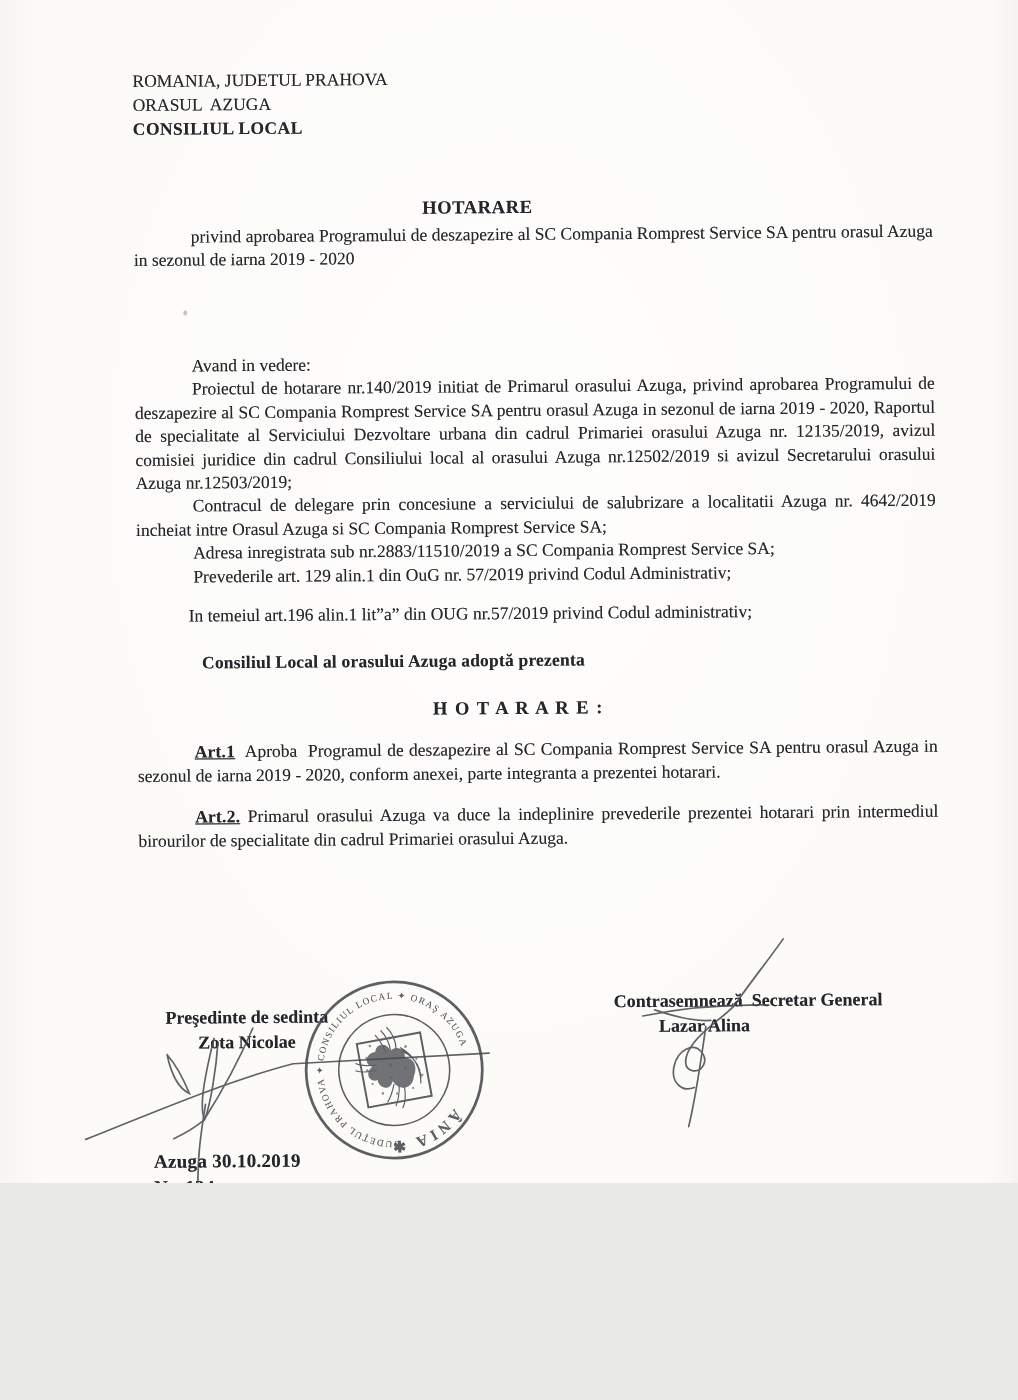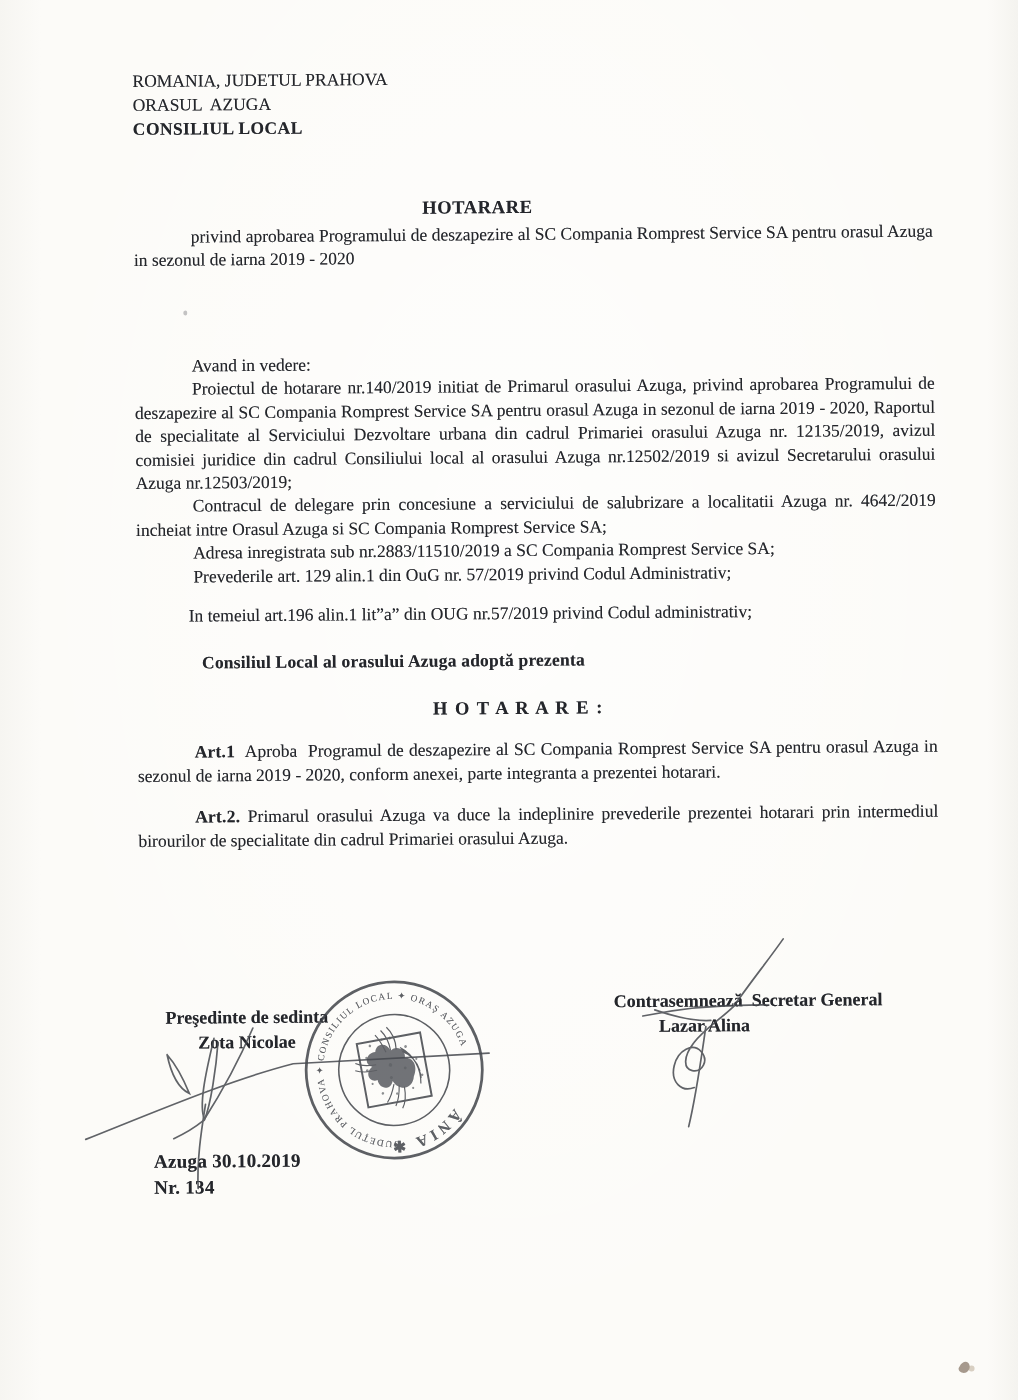--- a/index.html
+++ b/index.html
@@ -1,18 +1,18 @@
 <!DOCTYPE html>
 <html><head>
 <meta charset="utf-8">
 <style>
   html,body{margin:0;padding:0;background:#e8e8e6;}
   .page{
     position:relative;
-    width:1018px;height:1400px;
+    width:1018px;height:1183px;
     margin:0 auto;
     background:
       radial-gradient(ellipse at 50% 40%, rgba(255,255,255,.6), rgba(0,0,0,0) 70%),
       linear-gradient(90deg, #f6f5f1 0%, #fcfbf8 4%, #fcfbf8 97%, #f4f3ef 100%),
       #fbfaf7;
     overflow:hidden;
     font-family:"Liberation Serif","DejaVu Serif",serif;
     color:#24262b;
   }
   .doc{
@@ -30,21 +30,21 @@
   .subtitle{text-indent:57px;text-align:left;margin-top:3px;}
 
   .body-flow{position:absolute;left:133px;top:352px;width:800px;font-size:17.5px;line-height:23.4px;}
   .body-flow p{margin:0;}
   .p{text-indent:57px;text-align:justify;}
   .intro{text-indent:57px;}
   .temeiul{text-indent:52px;margin-top:16px !important;}
   .adopts{font-weight:bold;text-indent:65px;margin-top:24px !important;letter-spacing:.2px;}
   .hot-heading{font-weight:bold;text-align:center;padding-right:38px;margin-top:24px !important;font-size:18.5px;letter-spacing:1.5px;}
   .art{margin-top:18px !important;}
-  .art b{letter-spacing:.2px;}
+  .art b{letter-spacing:.2px;text-decoration:underline;}
 
   .sig-president{position:absolute;left:140px;top:1003px;width:200px;text-align:center;font-weight:bold;font-size:18px;line-height:25px;}
   .sig-secretary{position:absolute;left:607px;top:990px;width:330px;font-weight:bold;font-size:18px;line-height:25px;}
   .sig-secretary .name{padding-left:45px;}
 
   .footer{position:absolute;left:146px;top:1146px;font-weight:bold;font-size:19px;line-height:26px;letter-spacing:.3px;}
 
   .stamp-wrap{position:absolute;left:293px;top:975px;width:188px;height:188px;opacity:.82;}
   .sig-overlay{position:absolute;left:0;top:0;pointer-events:none;}
   .smudge{position:absolute;left:938px;top:1352px;width:40px;height:36px;opacity:.75;}

